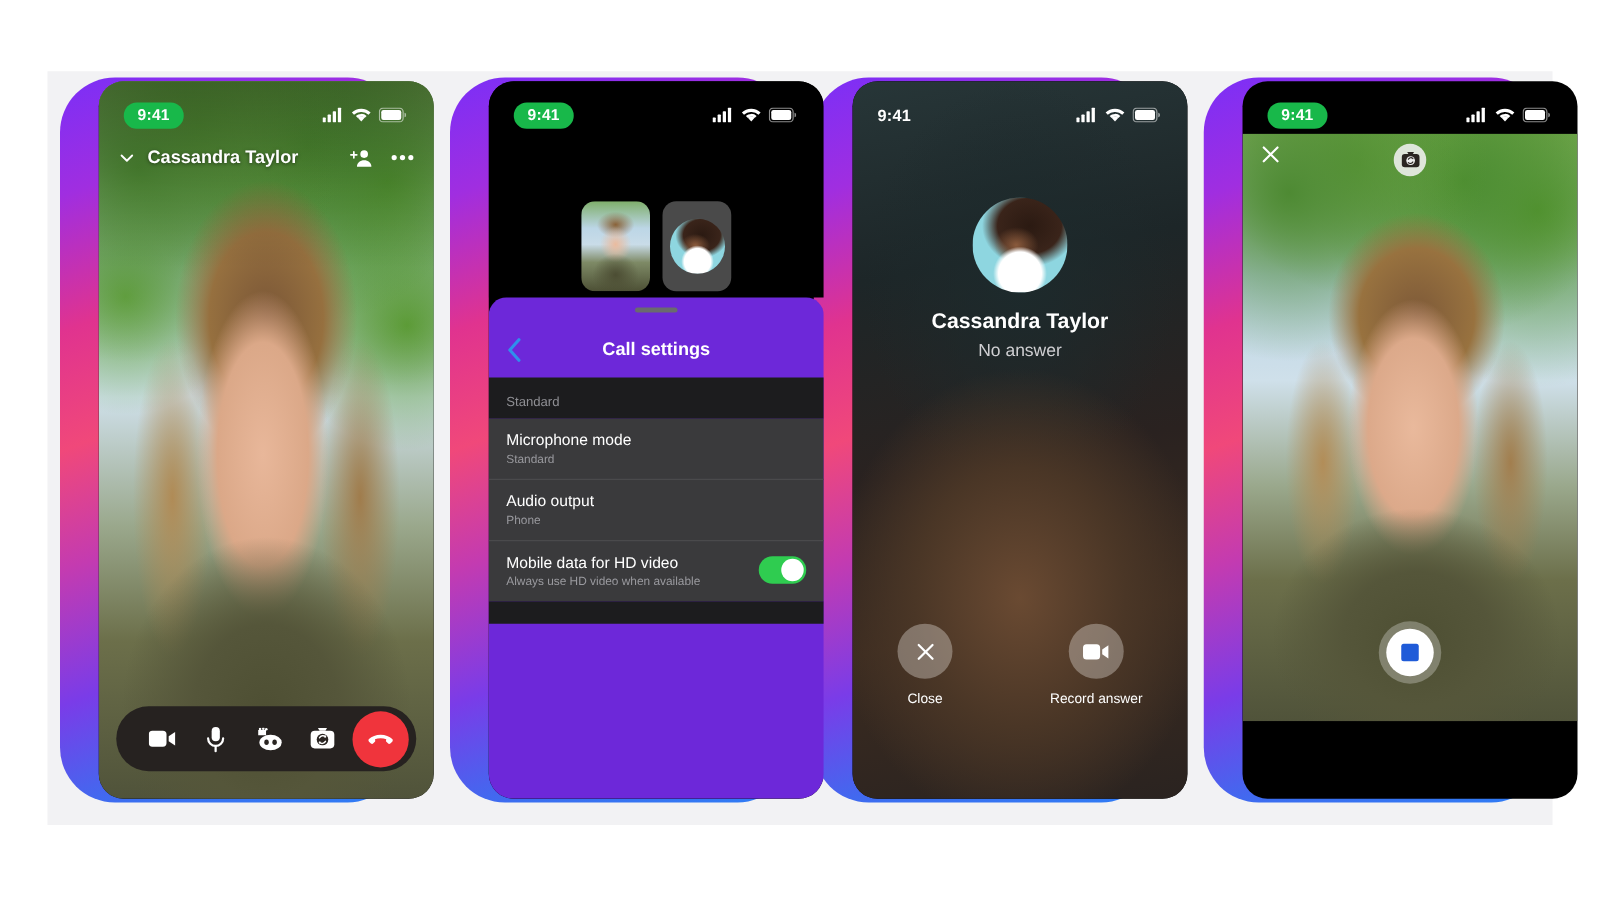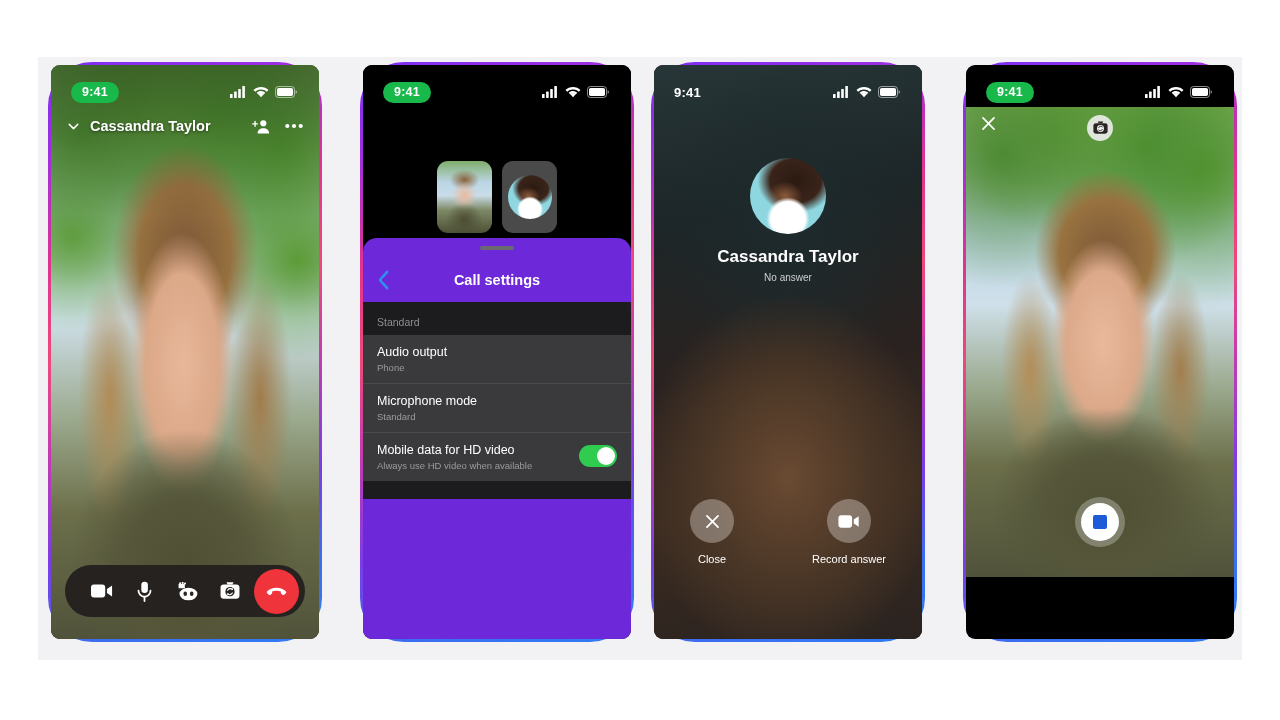--- a/index.html
+++ b/index.html
@@ -29,23 +29,24 @@
     top: 62px;
   }
   .phone.p1 { left: 48px;  background: linear-gradient(160deg,#7b2ff7 0%, #a02ee0 14%, #e0338f 30%, #f0487a 44%, #c43bb0 58%, #7a3ce8 74%, #3b6ef0 88%, #2f7df5 100%); }
   .phone.p2 { left: 360px; background: linear-gradient(160deg,#7b2ff7 0%, #a02ee0 14%, #e0338f 30%, #f0487a 44%, #c43bb0 58%, #7a3ce8 74%, #3b6ef0 88%, #2f7df5 100%); }
   .phone.p3 { left: 651px; background: linear-gradient(160deg,#7b2ff7 0%, #a02ee0 14%, #e0338f 30%, #f0487a 44%, #c43bb0 58%, #7a3ce8 74%, #3b6ef0 88%, #2f7df5 100%); }
   .phone.p4 { left: 963px; background: linear-gradient(160deg,#7b2ff7 0%, #a02ee0 14%, #e0338f 30%, #f0487a 44%, #c43bb0 58%, #7a3ce8 74%, #3b6ef0 88%, #2f7df5 100%); }
 
   .screen {
     position: relative;
     width: 100%; height: 100%;
-    border-radius: 9px;
+    border-radius: 20px;
     background: #000;
     overflow: hidden;
+    margin-left: 28px;
   }
 
   
   .statusbar {
     position: absolute; top: 0; left: 0; right: 0;
     height: 40px;
     display: flex; align-items: center; justify-content: space-between;
     padding: 14px 22px 0 20px;
     z-index: 40;
   }
@@ -192,21 +193,21 @@
   .p3-inner { position:absolute; inset:0; z-index:20; display:flex; flex-direction:column; align-items:center; }
   .p3-avatar {
     width: 76px; height: 76px; border-radius: 50%; margin-top: 93px;
     background:
       radial-gradient(circle at 50% 80%, #ffffff 0%, #ffffff 24%, rgba(255,255,255,0) 30%),
       radial-gradient(ellipse 30% 24% at 46% 50%, #8a5a3c 0%, rgba(138,90,60,0) 78%),
       radial-gradient(ellipse 58% 50% at 60% 30%, #2b1a12 0%, #3a241a 58%, rgba(58,36,26,0) 86%),
       #8ed6e0;
   }
   .p3-name { color:#fff; font-size:17px; font-weight:bold; margin-top: 13px; }
-  .p3-status { color:#cfcfd2; font-size:10px; margin-top: 5px; }
+  .p3-status { color:#cfcfd2; font-size:14px; margin-top: 5px; }
   .p3-actions {
     position:absolute; bottom: 74px; left:0; right:0;
     display:flex; justify-content:center; gap: 78px;
   }
   .p3-action { display:flex; flex-direction:column; align-items:center; cursor:pointer; }
   .p3-circle {
     width: 44px; height: 44px; border-radius:50%;
     background: rgba(225,220,215,.38);
     display:flex; align-items:center; justify-content:center; color:#fff;
   }
@@ -371,28 +372,28 @@
                 <path d="M11 2 3 11l8 9" fill="none" stroke="#2f8fec" stroke-width="2.8" stroke-linecap="round" stroke-linejoin="round"></path>
               </svg>
           </span>
           <span class="sheet-title">Call settings</span>
         </div>
 
         <div class="sec-header">Standard</div>
         <div class="sec-group">
           <div class="srow">
             <span class="srow-txt">
-              <span class="srow-title" style="display:block">Audio output</span>
-              <span class="srow-sub" style="display:block">Phone</span>
+              <span class="srow-title" style="display:block">Microphone mode</span>
+              <span class="srow-sub" style="display:block">Standard</span>
             </span>
           </div>
           <div class="srow">
             <span class="srow-txt">
-              <span class="srow-title" style="display:block">Microphone mode</span>
-              <span class="srow-sub" style="display:block">Standard</span>
+              <span class="srow-title" style="display:block">Audio output</span>
+              <span class="srow-sub" style="display:block">Phone</span>
             </span>
           </div>
           <div class="srow">
             <span class="srow-txt">
               <span class="srow-title" style="display:block">Mobile data for HD video</span>
               <span class="srow-sub" style="display:block">Always use HD video when available</span>
             </span>
             <span class="toggle">
                 <span class="knob"></span>
               </span>

